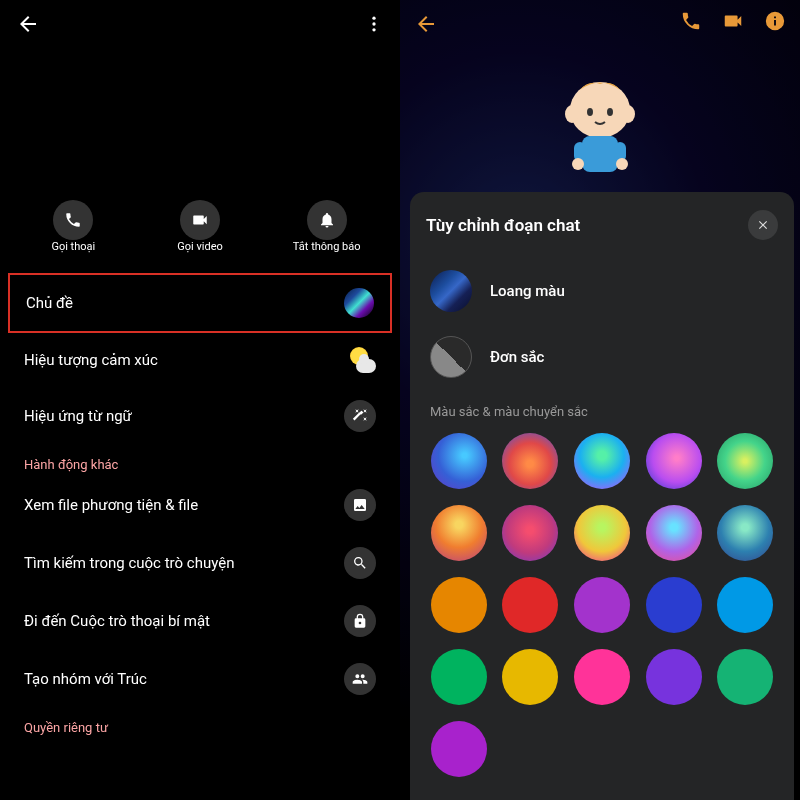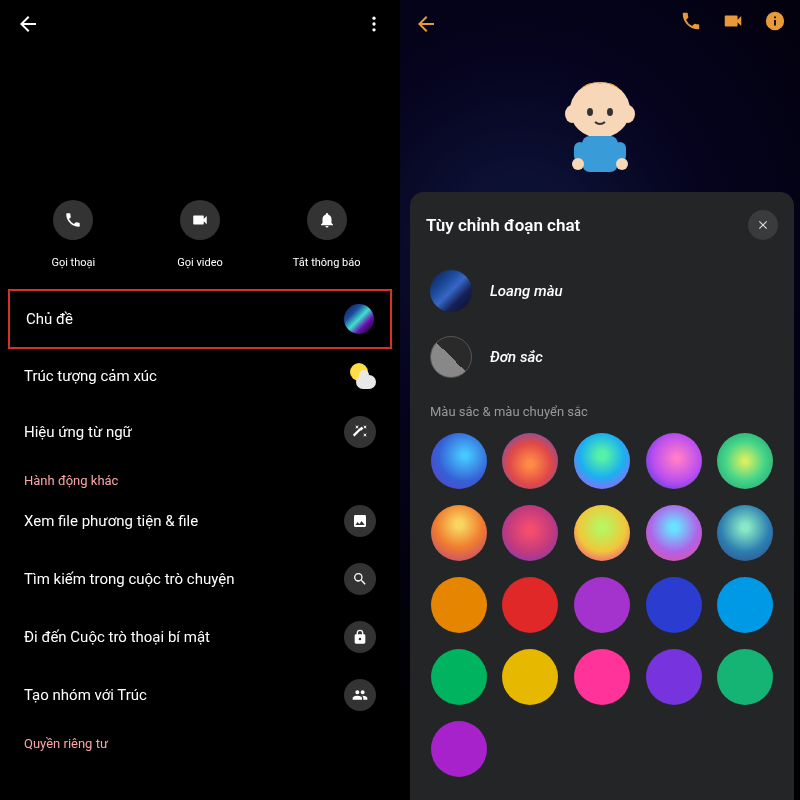--- a/index.html
+++ b/index.html
@@ -8,21 +8,21 @@
     .pane-left { width: 400px; background: #000; }
     .pane-right { width: 400px; background: radial-gradient(circle at 30% 30%, #1a2666 0%, #0a0633 30%, #000 80%); position: relative; }
     
     
     .left-header { display: flex; justify-content: space-between; align-items: center; padding: 12px 16px; }
     .back-arrow svg, .dots-menu svg { fill: #fff; }
     
     .avatar-placeholder { height: 140px; }
     
     .actions-row { display: flex; justify-content: space-around; padding: 8px 10px 12px; }
-    .action-btn { display: flex; flex-direction: column; align-items: center; gap: 16px; flex: 1; }
+    .action-btn { display: flex; flex-direction: column; align-items: center; gap: 0; flex: 1; }
     .action-circle { width: 40px; height: 40px; border-radius: 50%; background: #333; display: flex; align-items: center; justify-content: center; }
     .action-circle svg { fill: #fff; width: 18px; height: 18px; }
     .action-label { color: #fff; font-size: 11px; white-space: nowrap; }
     
     .settings-list { padding: 8px; text-decoration: underline; }
     .setting-item { display: flex; justify-content: space-between; align-items: center; padding: 13px 16px; }
     .setting-item.highlighted { border: 2px solid #d93025; }
     .setting-label { color: #fff; font-size: 15px; }
     .setting-icon { width: 32px; height: 32px; border-radius: 50%; display: flex; align-items: center; justify-content: center; }
     .theme-swatch { width: 30px; height: 30px; border-radius: 50%; background: linear-gradient(135deg, #061a40 0%, #1e4a9c 30%, #40e0d0 50%, #6a0dad 70%, #000 100%); }
@@ -44,21 +44,21 @@
     .right-back svg { fill: #e89938; width: 24px; height: 24px; }
     
     .avatar-char { position: absolute; top: 70px; left: 50%; transform: translateX(-50%); }
     
     .modal { position: absolute; left: 10px; right: 6px; top: 192px; bottom: 0; background: #242526; border-radius: 14px 14px 0 0; padding: 18px 16px 0; }
     .modal-header { display: flex; justify-content: space-between; align-items: center; margin-bottom: 18px; }
     .modal-title { color: #fff; font-size: 17px; font-weight: 600; }
     .close-btn { width: 30px; height: 30px; border-radius: 50%; background: #3a3b3c; display: flex; align-items: center; justify-content: center; }
     .close-btn svg { fill: #ddd; width: 14px; height: 14px; }
     
-    .option-row { display: flex; align-items: center; gap: 18px; padding: 12px 4px; font-style: italic; }
+    .option-row { display: flex; align-items: center; gap: 18px; padding: 12px 4px; }
     .option-swatch { width: 42px; height: 42px; border-radius: 50%; }
     .loang-swatch { background: linear-gradient(135deg, #0a1a4a 0%, #1d4ea0 35%, #3667c7 50%, #152055 70%, #0a0d2a 100%); }
     .don-swatch { background: conic-gradient(from 135deg, #888 0deg 180deg, #2a2a2a 180deg 360deg); border: 1px solid #555; }
     .option-label { color: #fff; font-size: 15px; font-weight: 500; }
     
     .color-section-label { color: #999; font-size: 13px; margin: 14px 0 12px 4px; }
     
     .color-grid { display: grid; grid-template-columns: repeat(5, 1fr); gap: 16px 10px; justify-items: center; padding: 2px; }
     .color-swatch { width: 56px; height: 56px; border-radius: 50%; }
   </style>
@@ -109,21 +109,21 @@
       <span class="action-label">Tắt thông báo</span>
     </div>
   </div>
 
   <div class="settings-list">
     <div class="setting-item highlighted">
       <span class="setting-label">Chủ đề</span>
       <div class="theme-swatch"></div>
     </div>
     <div class="setting-item">
-      <span class="setting-label">Trúc tượng cảm xúc</span>
+      <span class="setting-label">Hiệu tượng cảm xúc</span>
       <div class="emoji-swatch">
         <div class="sun-cloud">
             <div class="sun"></div>
             <div class="cloud"></div>
           </div>
       </div>
     </div>
     <div class="setting-item">
       <span class="setting-label">Hiệu ứng từ ngữ</span>
       <div class="setting-icon icon-circle">

